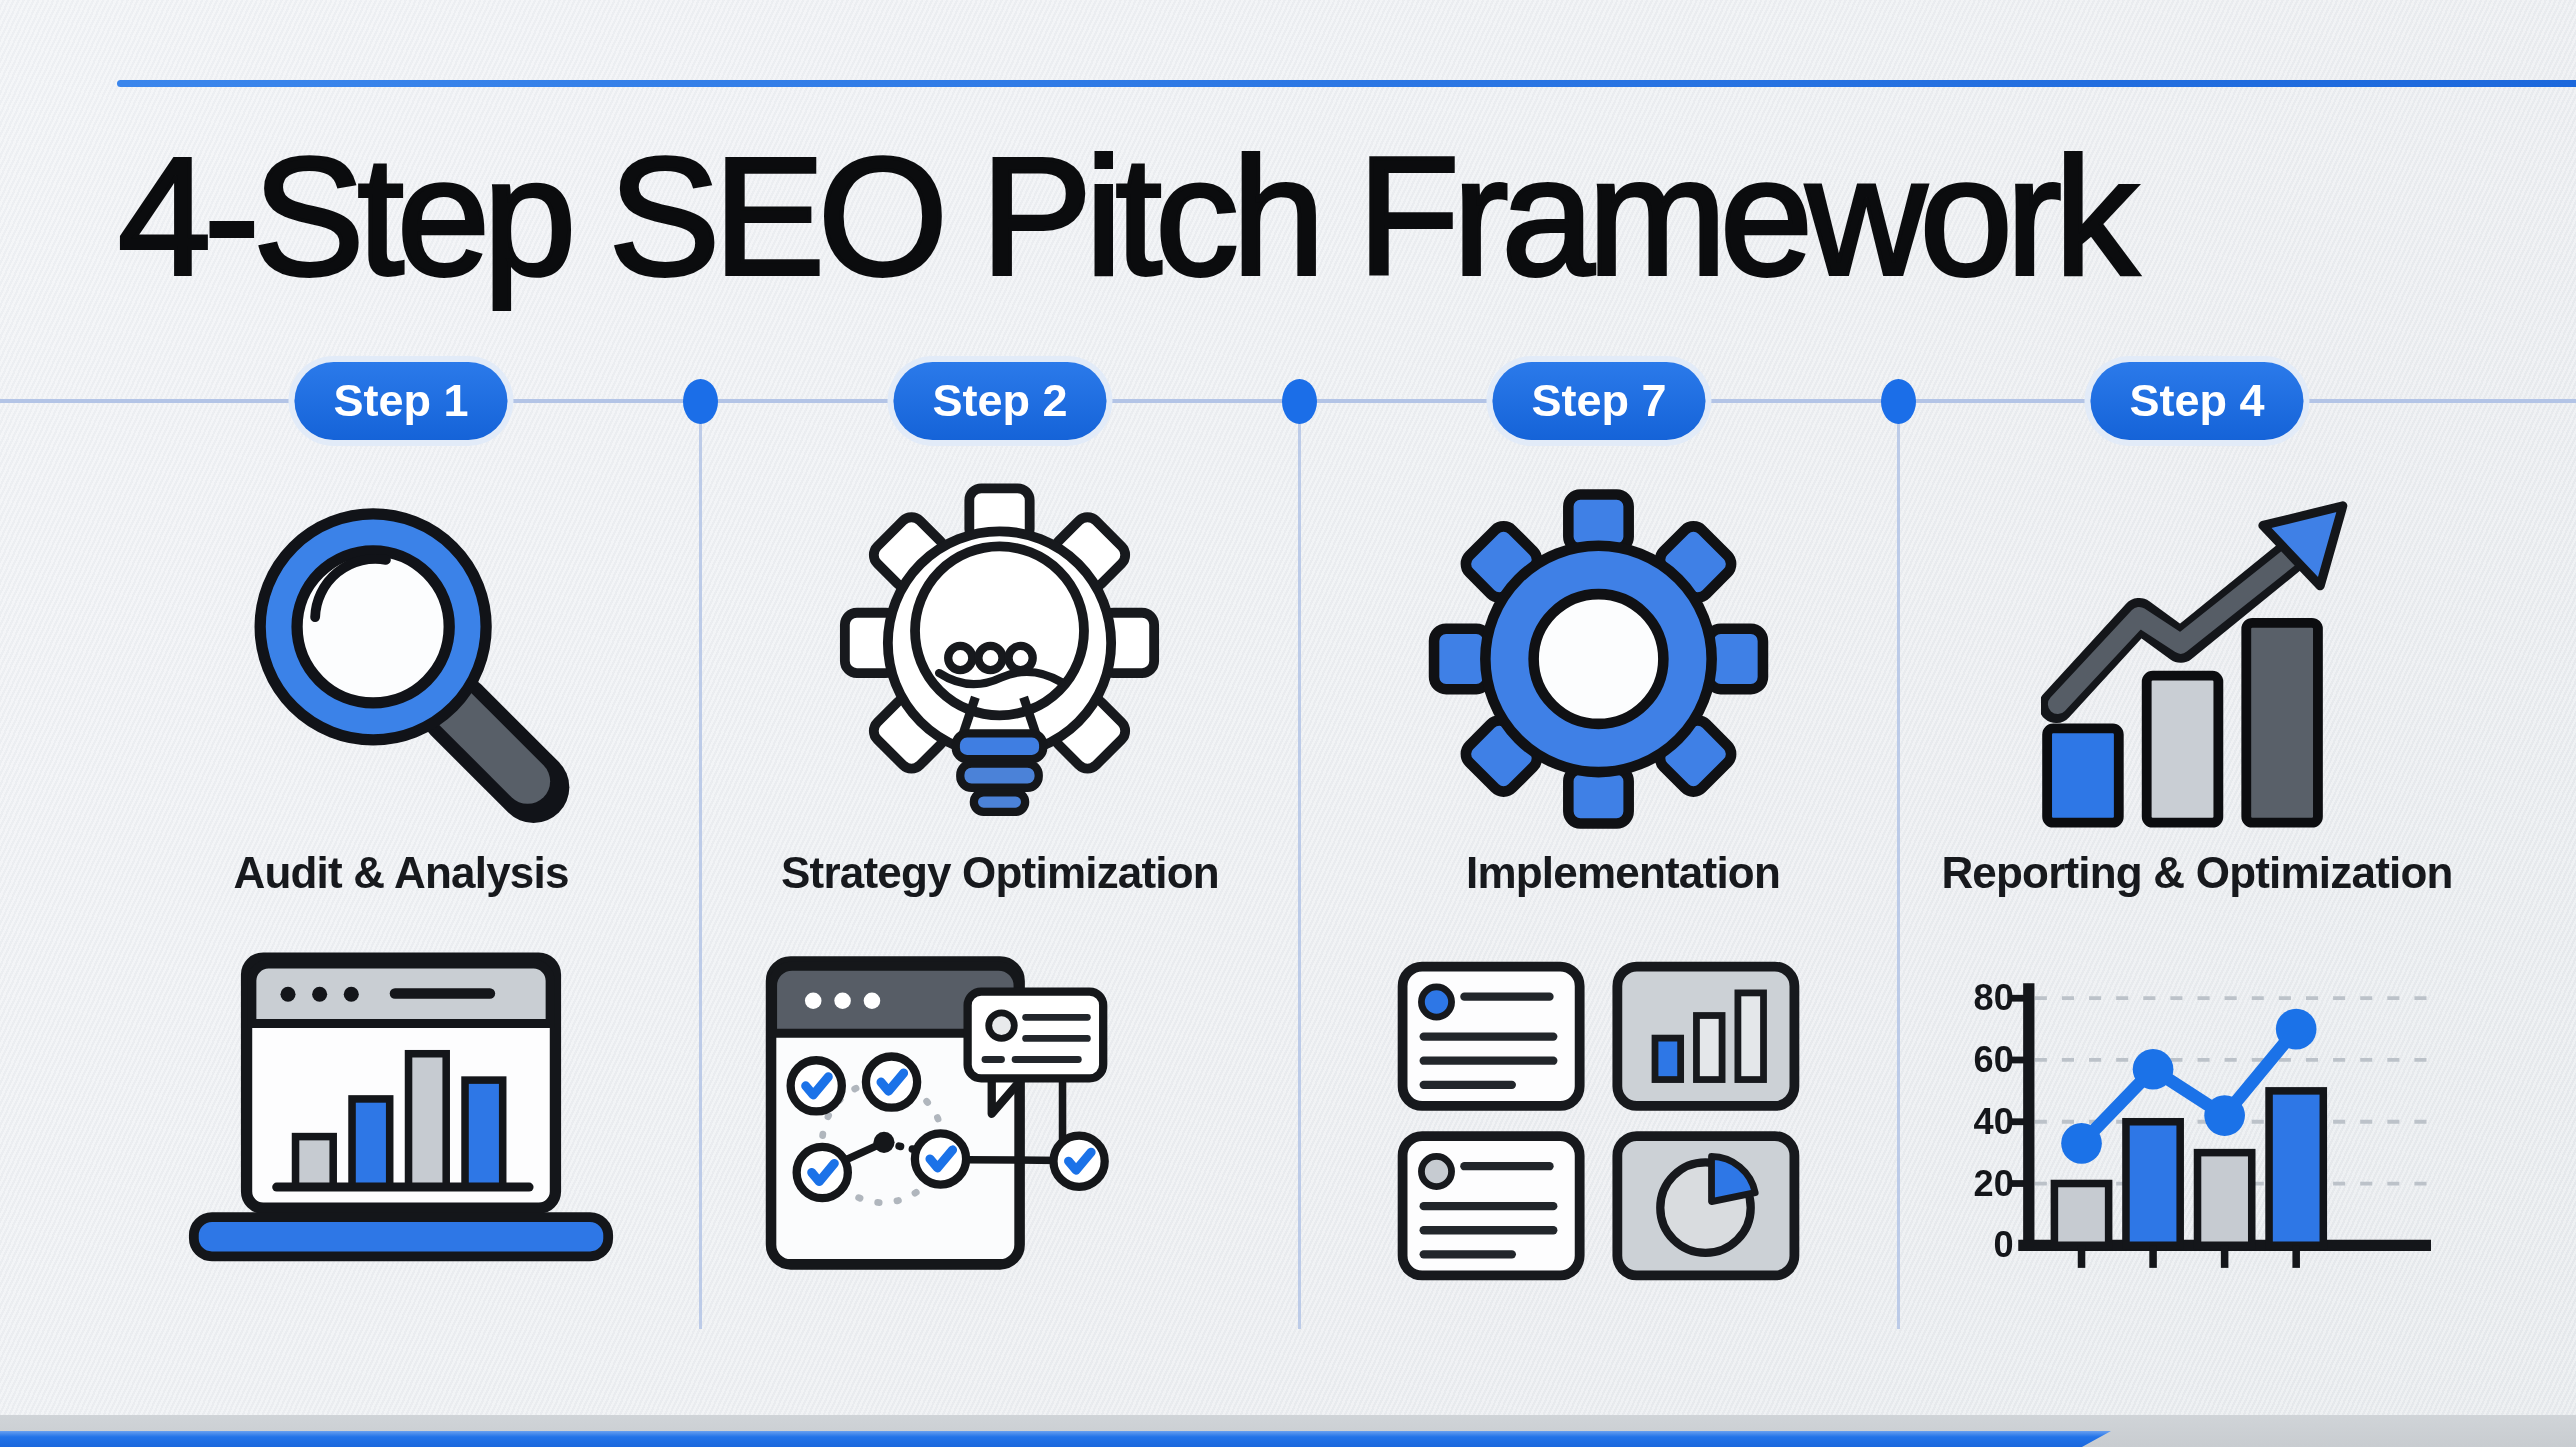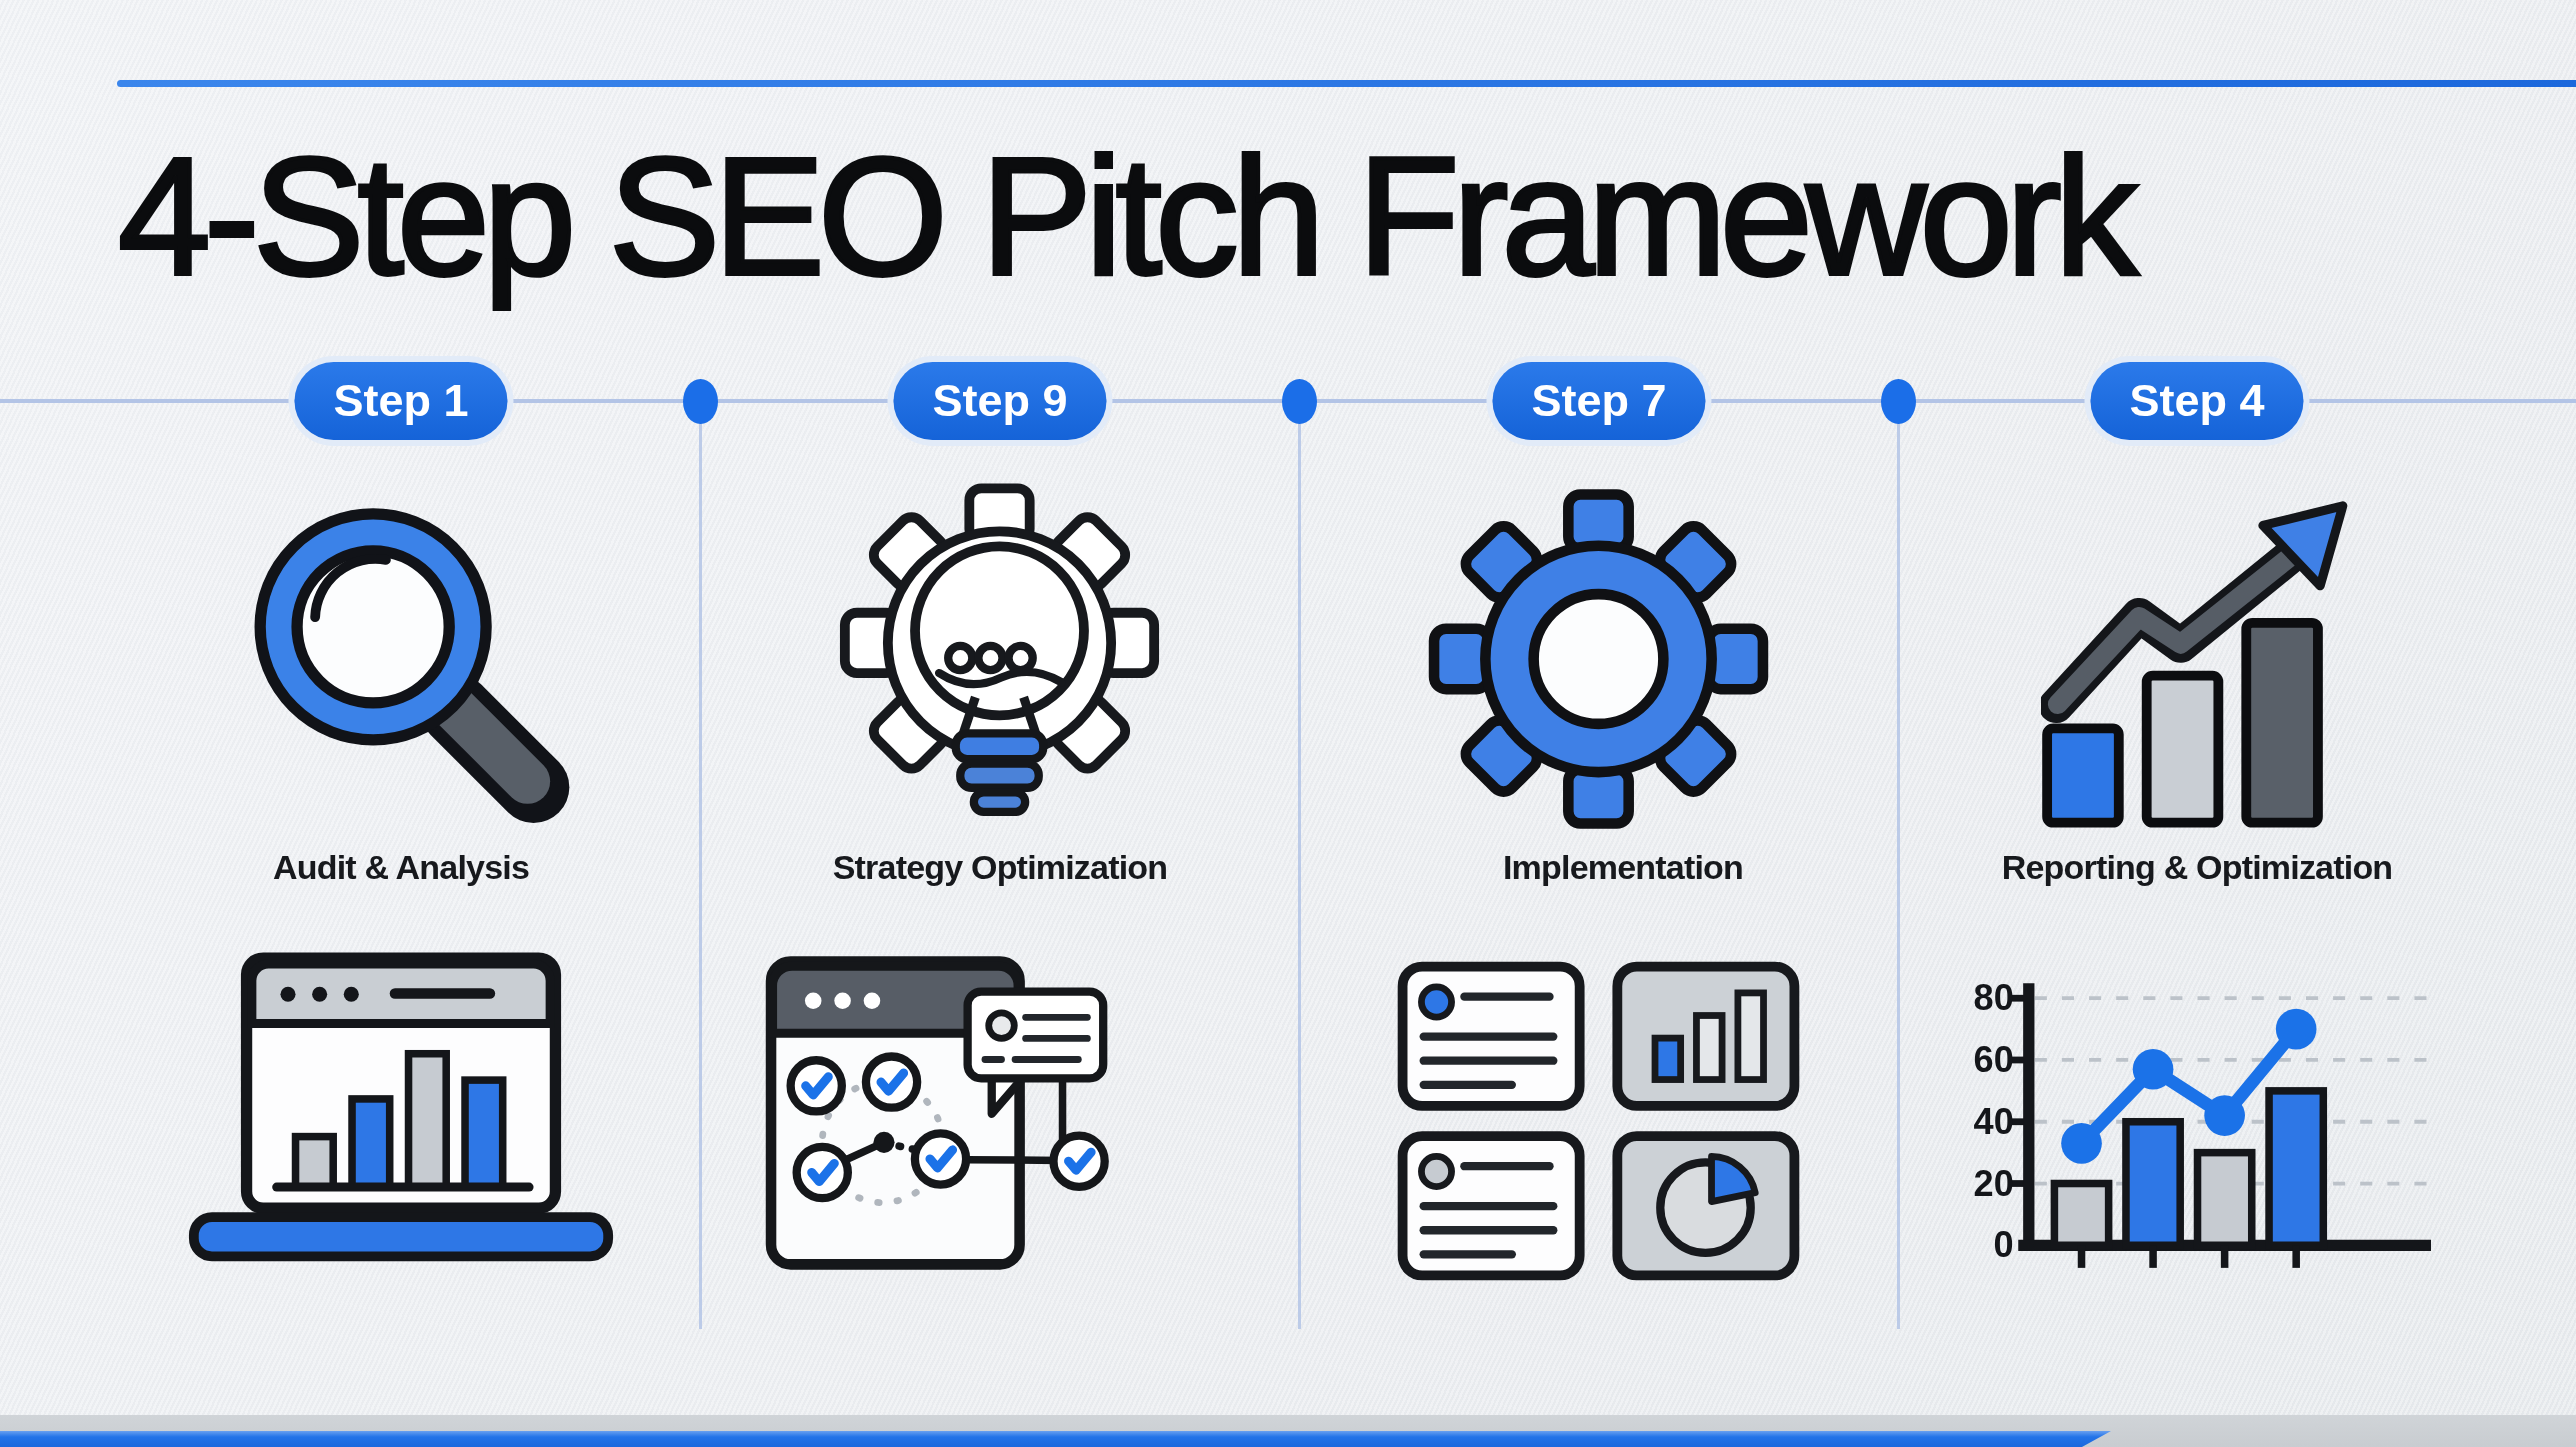--- a/index.html
+++ b/index.html
@@ -15,21 +15,21 @@
   .page-title{position:absolute;left:118px;top:121px;width:2413px;
     font-size:167px;font-weight:400;letter-spacing:-6.8px;color:#0b0c0e;
     -webkit-text-stroke:3.8px #0b0c0e;white-space:nowrap;}
   .timeline{position:absolute;left:0;right:0;top:399px;height:3.8px;background:#b3c4e6;}
   .vline{position:absolute;top:400px;width:3px;height:929px;background:#bccbe8;}
   .tdot{position:absolute;width:35px;height:45px;border-radius:50%;background:#1b6ee8;top:379px;}
   .badge{position:absolute;top:362px;transform:translateX(-50%);height:78px;line-height:78px;
     padding:0 39px;border-radius:44px;color:#fff;font-size:45px;font-weight:700;
     background:linear-gradient(180deg,#2b7aea,#1563d8);box-shadow:0 0 0 6px #e2ebf8;text-align:center;}
   .step-label{position:absolute;top:848px;width:599px;transform:translateX(-50%);
-    text-align:center;font-size:34px;font-weight:600;letter-spacing:-0.8px;color:#17191d;}
+    text-align:center;font-size:44px;font-weight:600;letter-spacing:-0.8px;color:#17191d;}
   .icon{position:absolute;}
   .footer-gray{position:absolute;left:0;right:0;top:1415px;height:33px;
     background:linear-gradient(180deg,#d0d4d8,#c8ccd0);}
   .footer-blue{position:absolute;left:0;top:1431px;width:2111px;height:16.6px;
     background:linear-gradient(180deg,#68a0f0 0%,#2273e8 35%,#1b67dc 100%);
     clip-path:polygon(0 0,100% 0,calc(100% - 30px) 100%,0 100%);}
 </style>
 </head>
 <body>
 
@@ -38,21 +38,21 @@
 
 <div class="timeline"></div>
 <div class="vline" style="left:699px"></div>
 <div class="vline" style="left:1298px"></div>
 <div class="vline" style="left:1897px"></div>
 <div class="tdot" style="left:683px"></div>
 <div class="tdot" style="left:1282px"></div>
 <div class="tdot" style="left:1881px"></div>
 
 <div class="badge" style="left:401px">Step 1</div>
-<div class="badge" style="left:1000px">Step 9</div>
+<div class="badge" style="left:1000px">Step 2</div>
 <div class="badge" style="left:1599px">Step 7</div>
 <div class="badge" style="left:2197px">Step 4</div>
 
 <svg class="icon" style="left:226px;top:480px" width="347" height="354" viewBox="0 0 460 470">
   <line x1="305" y1="305" x2="408" y2="408" stroke="#111318" stroke-width="95" stroke-linecap="round"></line>
   <line x1="303" y1="303" x2="400" y2="400" stroke="#585f68" stroke-width="60" stroke-linecap="round"></line>
   <circle cx="195" cy="195" r="150" fill="#3b82e8" stroke="#111318" stroke-width="15"></circle>
   <circle cx="195" cy="195" r="101" fill="#fcfdfe" stroke="#111318" stroke-width="15"></circle>
   <path d="M118,182 A80,80 0 0 1 212,106" fill="none" stroke="#111318" stroke-width="13" stroke-linecap="round"></path>
 </svg>

